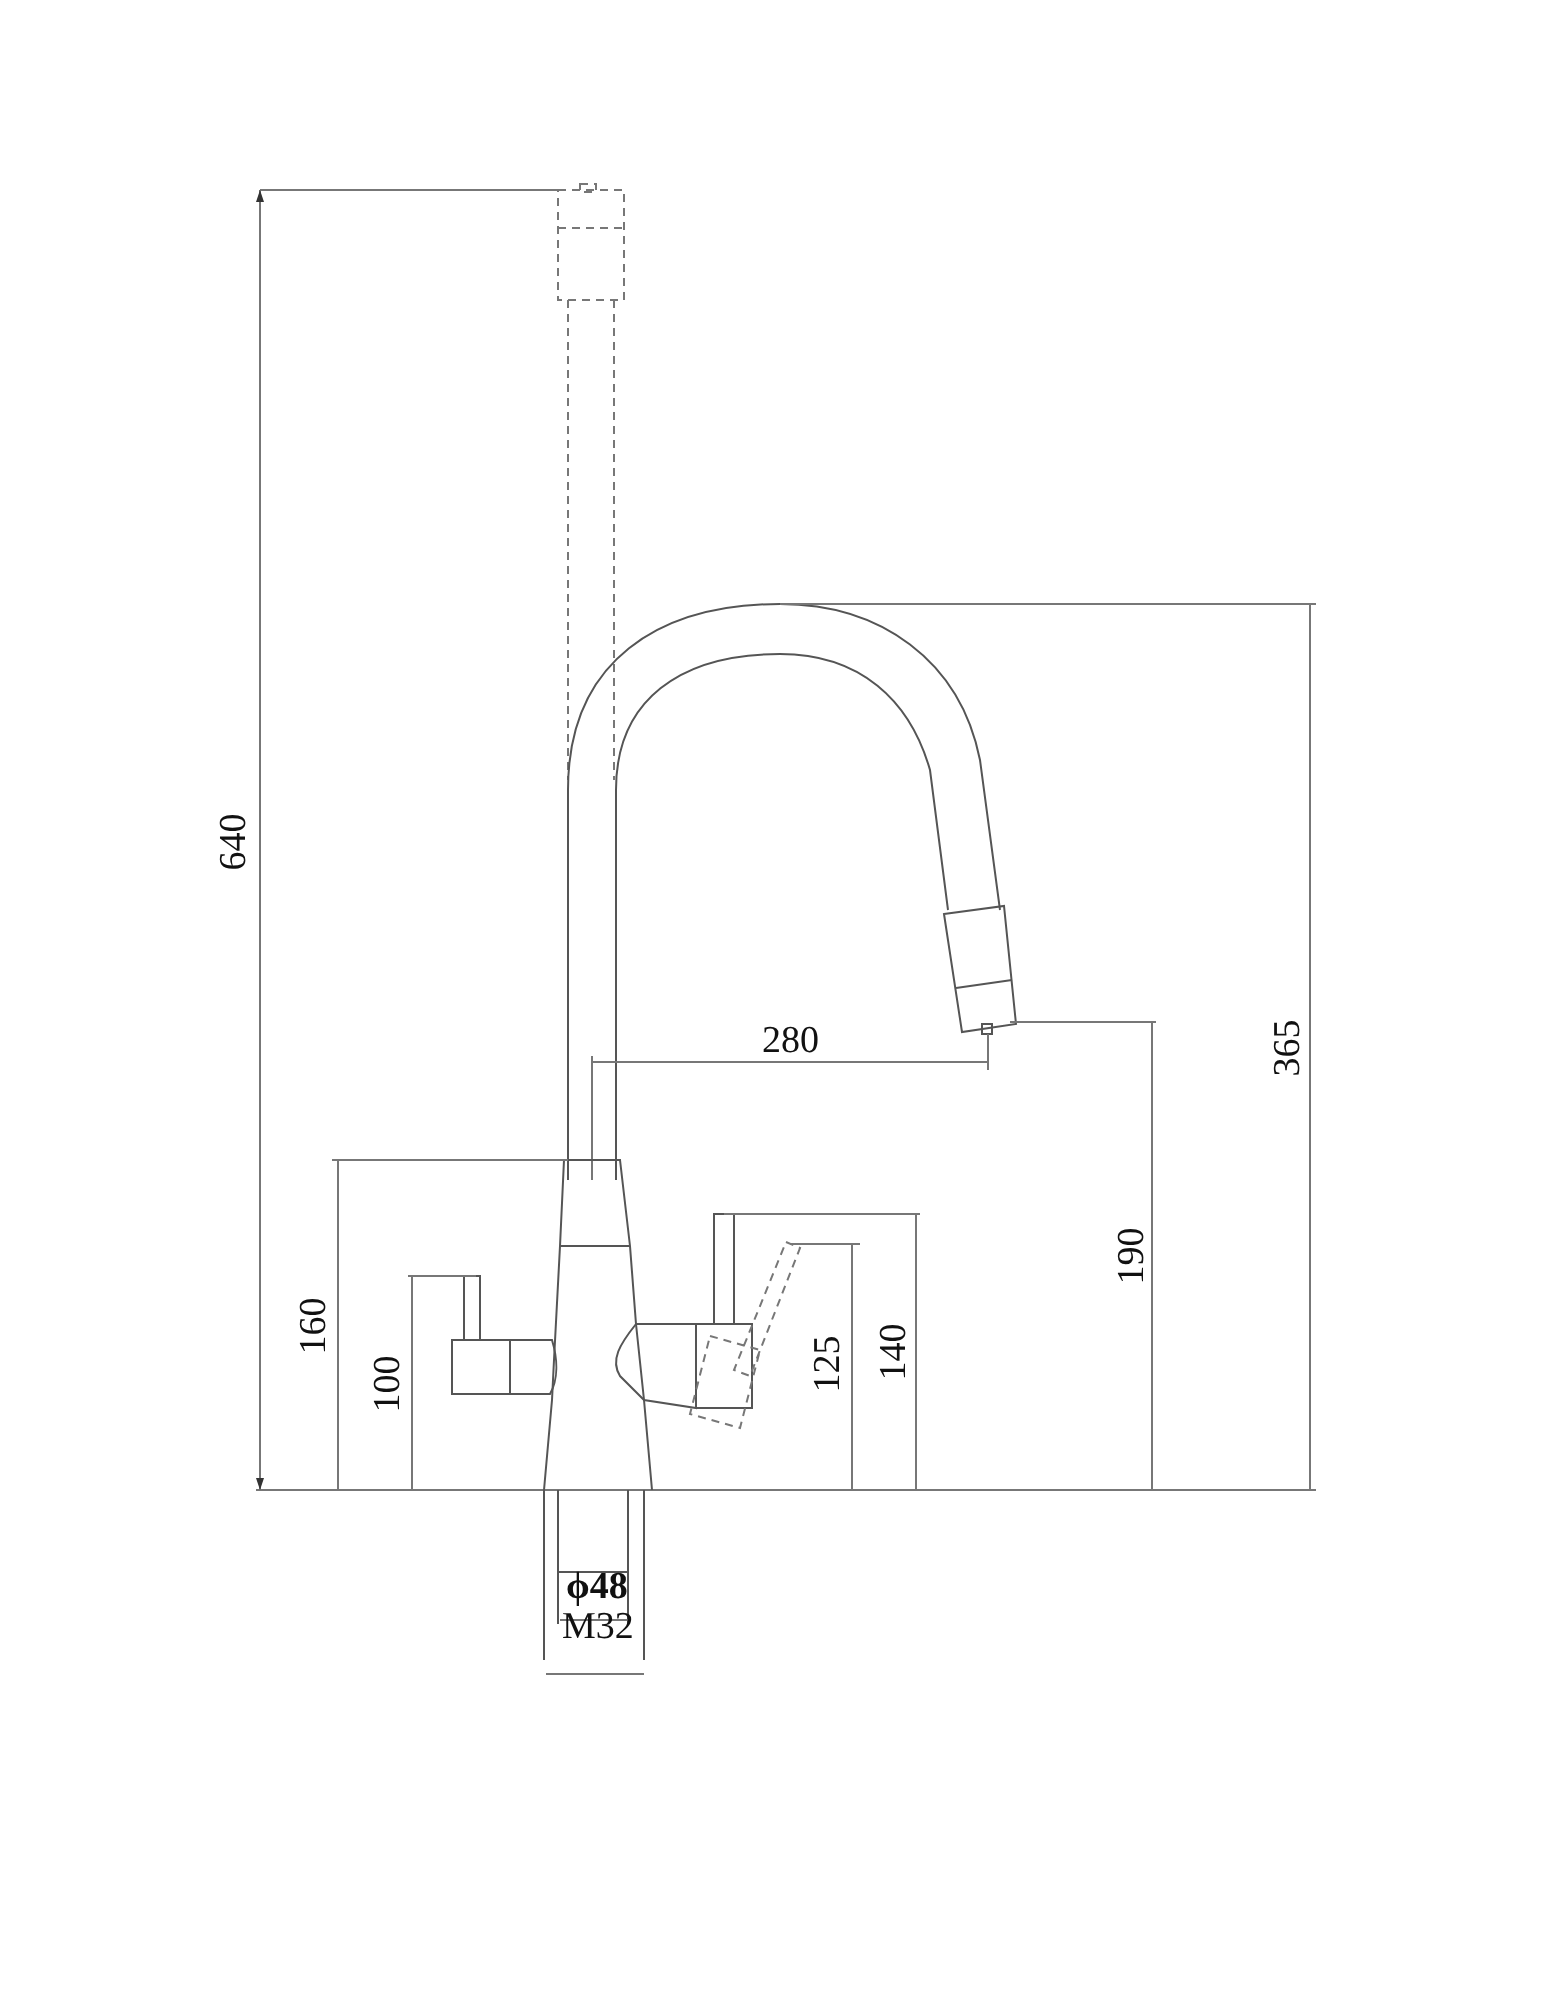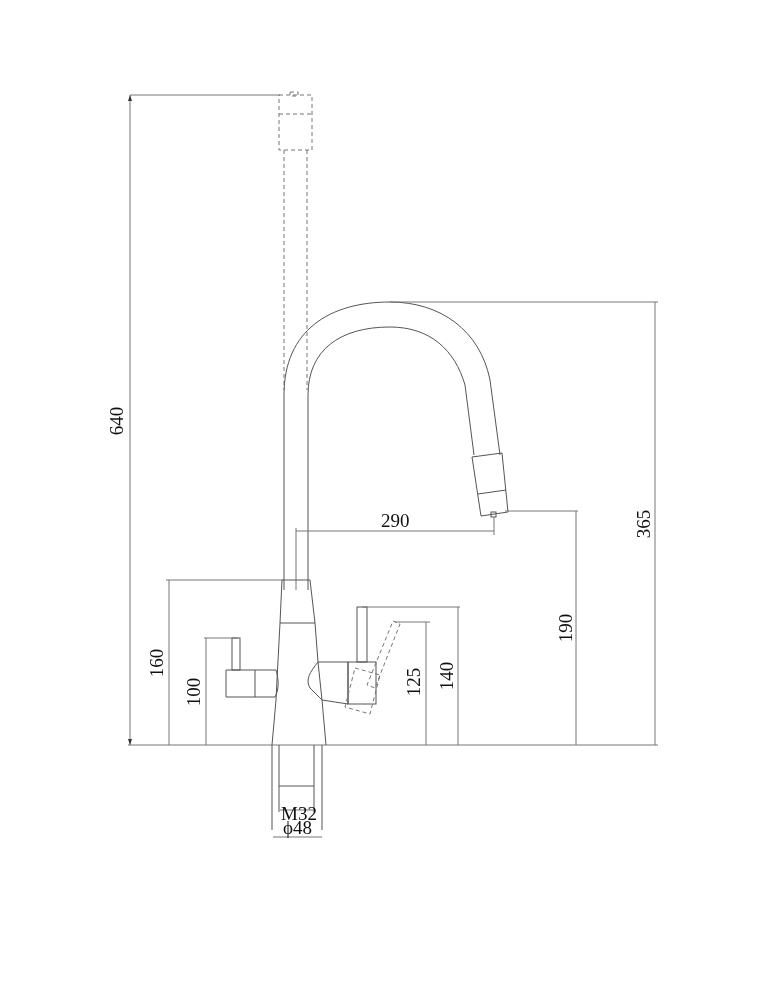--- a/index.html
+++ b/index.html
@@ -74,20 +74,20 @@
   <line class="ln" x1="322" y1="745" x2="322" y2="830"></line>
   <line class="ln" x1="279" y1="745" x2="279" y2="812"></line>
   <line class="ln" x1="314" y1="745" x2="314" y2="812"></line>
   <line class="ln" x1="279" y1="786" x2="314" y2="786"></line>
   <line class="dim" x1="280" y1="810" x2="314" y2="810"></line>
   <line class="dim" x1="273" y1="837" x2="322" y2="837"></line>
 </svg>
 
 <div class="lbl vert" style="left:103px; top:410px;">640</div>
 <div class="lbl vert" style="left:630px; top:513px;">365</div>
-<div class="lbl" style="left:381px; top:510px;">290</div>
+<div class="lbl" style="left:381px; top:510px;">280</div>
 <div class="lbl vert" style="left:552px; top:617px;">190</div>
 <div class="lbl vert" style="left:143px; top:652px;">160</div>
 <div class="lbl vert" style="left:180px; top:681px;">100</div>
 <div class="lbl vert" style="left:400px; top:671px;">125</div>
 <div class="lbl vert" style="left:433px; top:665px;">140</div>
 <div class="lbl" style="left:281px; top:790px;margin-top:13px;">M32</div>
-<div class="lbl" style="left:283px; top:817px;">ϕ48</div>
+<div class="lbl" style="left:283px; top:783px;font-weight:bold;">ϕ48</div>
 
 </body></html>

